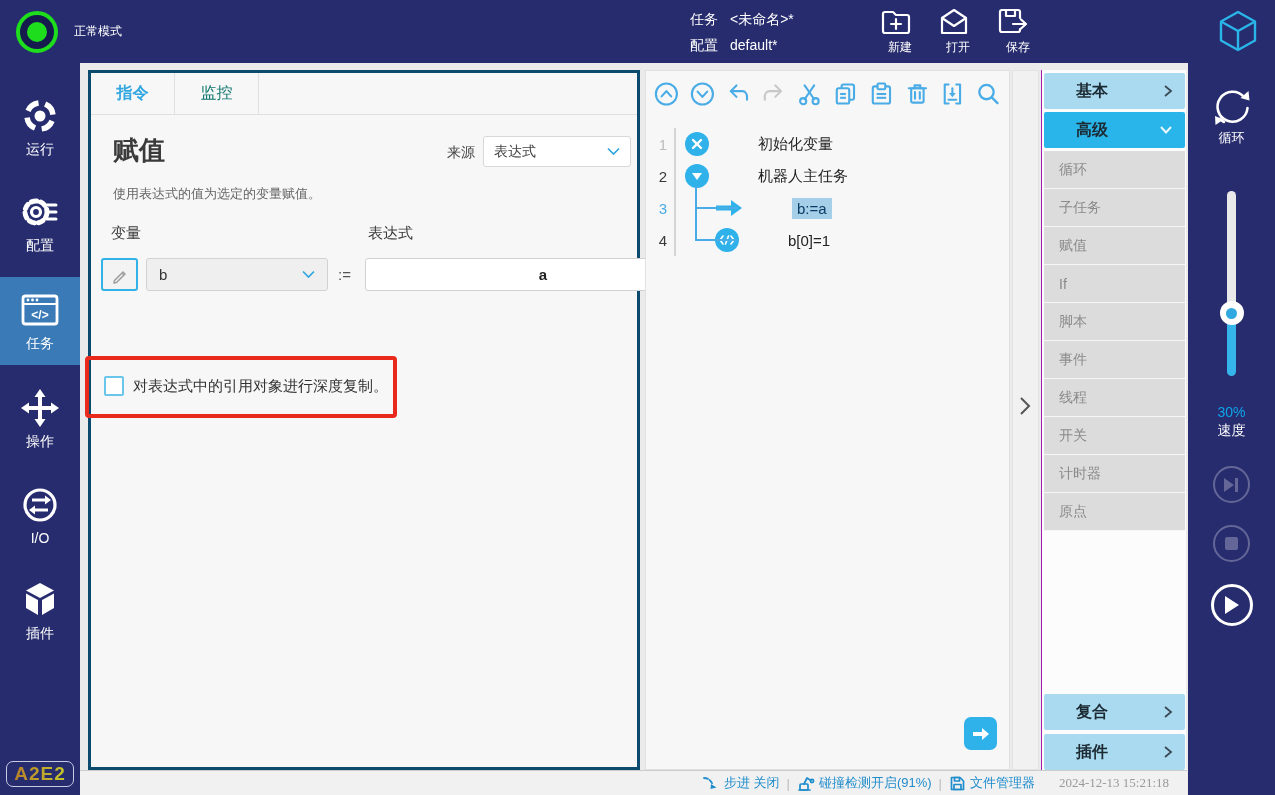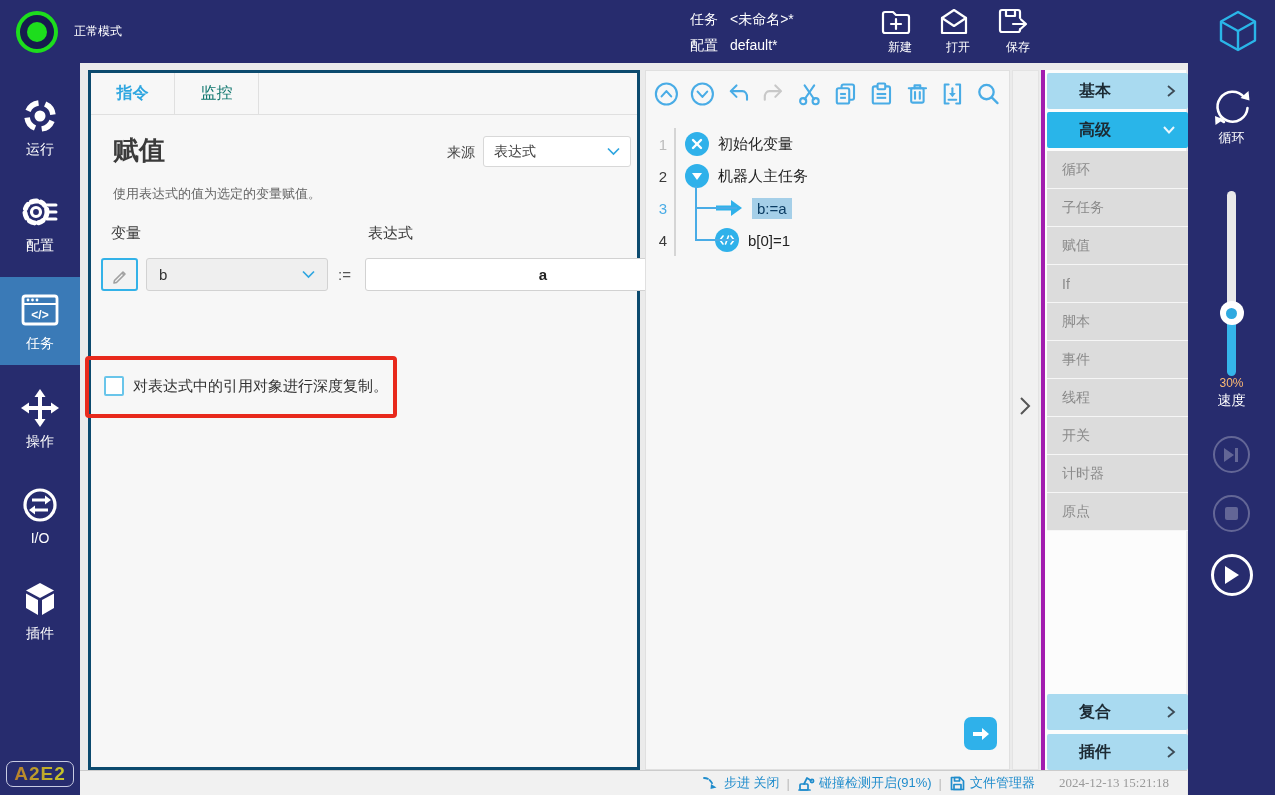--- a/index.html
+++ b/index.html
@@ -57,49 +57,49 @@
   
   .tree-panel { position:absolute; left:645px; top:70px; width:365px; height:700px; background:#f7f7f7; border:1px solid #e0e0e0; }
   .tree-toolbar { display:flex; align-items:center; gap:9px; height:46px; padding:0 7px; }
   .tbtn { width:28px; height:28px; cursor:pointer; }
   .tree-body { display:flex; margin-top:11px; }
   .gutter { width:30px; border-right:2px solid #d5d5d5; }
   .gutter .ln { height:32px; display:flex; align-items:center; justify-content:flex-end; padding-right:7px; font-size:15px; color:#3a3a3a; }
   .gutter .ln.dim { color:#bcbcbc; }
   .gutter .ln.sel { color:#49ace6; }
   .rows { flex:1; position:relative; }
-  .trow { height:32px; display:flex; align-items:center; padding-left:9px; font-size:15px; color:#222; cursor:pointer; }
+  .trow { height:32px; display:flex; align-items:center; padding-left:9px; font-size:15px; color:#222; cursor:pointer;gap:40px; }
   .trow.child { padding-left:39px; }
   .trow .tlabel { margin-left:9px; }
   .tlabel.sel { background:#a5cfe8; color:#0b3c63; padding:2px 5px; margin-left:9px; }
   .node-circle { width:24px; height:24px; border-radius:50%; background:#2fb1ea; display:flex; align-items:center; justify-content:center; flex:0 0 auto; }
   .conn { position:absolute; background:#49ace6; }
   .next-btn { position:absolute; left:318px; top:646px; width:33px; height:33px; background:#2fb1ea; border-radius:7px; display:flex; align-items:center; justify-content:center; cursor:pointer; }
 
   
   .expander-strip { position:absolute; left:1012px; top:70px; width:27px; height:700px; background:#f1f1f1; border:1px solid #e3e3e3; }
   .expander { position:absolute; left:6px; top:325px; cursor:pointer; }
 
   
-  .cat-panel { position:absolute; left:1041px; top:70px; width:145px; height:700px; background:#fcfcfc; border-left:4px solid #a21caf; }
+  .cat-panel { position:absolute; left:1041px; top:70px; width:145px; height:700px; background:#fcfcfc; border-left:1px solid #a21caf; }
   .cat-header { position:absolute; left:2px; width:141px; height:36px; border-radius:2px; display:flex; align-items:center; padding:0 12px 0 32px; font-size:16px; font-weight:bold; color:#1c2a33; cursor:pointer; }
   .cat-header .chev { margin-left:auto; }
   .cat-header.light { background:#a9daf0; }
   .cat-header.active { background:#29b5e9; }
   .cat-items { position:absolute; left:2px; top:81px; width:141px; }
   .cat-item { height:38px; background:#dcdcdc; border-bottom:1px solid #f6f6f6; display:flex; align-items:center; padding-left:15px; font-size:14px; color:#8a8a8a; cursor:pointer; }
   .timestamp-cell { position:absolute; left:1041px; top:770px; width:146px; height:25px; background:#f1f1f1; border-top:1px solid #ccc; display:flex; align-items:center; justify-content:center; font-size:13px; color:#9a9a9a; font-family:"Liberation Serif","DejaVu Serif",serif; }
 
   
   .sidebar-right { position:absolute; left:1188px; top:63px; width:87px; height:732px; background:#272c6e; display:flex; flex-direction:column; align-items:center; }
   .loop-block { margin-top:24px; display:flex; flex-direction:column; align-items:center; color:#fff; font-size:13px; cursor:pointer; }
   .slider { position:relative; margin-top:44px; width:9px; height:185px; border-radius:5px; background:linear-gradient(to bottom,#e9e9e9 0%,#e9e9e9 66%,#35b5ea 66%,#35b5ea 100%); cursor:pointer; }
   .slider-thumb { position:absolute; left:50%; top:66%; transform:translate(-50%,-50%); width:24px; height:24px; border-radius:50%; background:#fff; display:flex; align-items:center; justify-content:center; }
   .slider-thumb .inner { width:11px; height:11px; border-radius:50%; background:#2fa9e0; }
-  .speed-pct { margin-top:0; color:#fdba74; font-size:12px; }
+  .speed-pct { margin-top:28px; color:#0ea5e9; font-size:14px; }
   .speed-lbl { margin-top:2px; color:#fff; font-size:14px; }
   .pbtn { border-radius:50%; display:flex; align-items:center; justify-content:center; cursor:pointer; }
   .pbtn.disabled { width:37px; height:37px; border:2px solid rgba(255,255,255,0.28); }
   .btn-step { margin-top:26px; }
   .btn-stop { margin-top:22px; }
   .btn-play { margin-top:22px; width:42px; height:42px; border:3px solid #fff; }
 
   
   .statusbar { position:absolute; left:80px; top:770px; width:961px; height:25px; background:#f1f1f1; border-top:1px solid #ccc; display:flex; align-items:center; justify-content:flex-end; gap:7px; padding-right:6px; font-size:13px; color:#1f8ccc; }
   .statusbar .sep { color:#bbb; }

